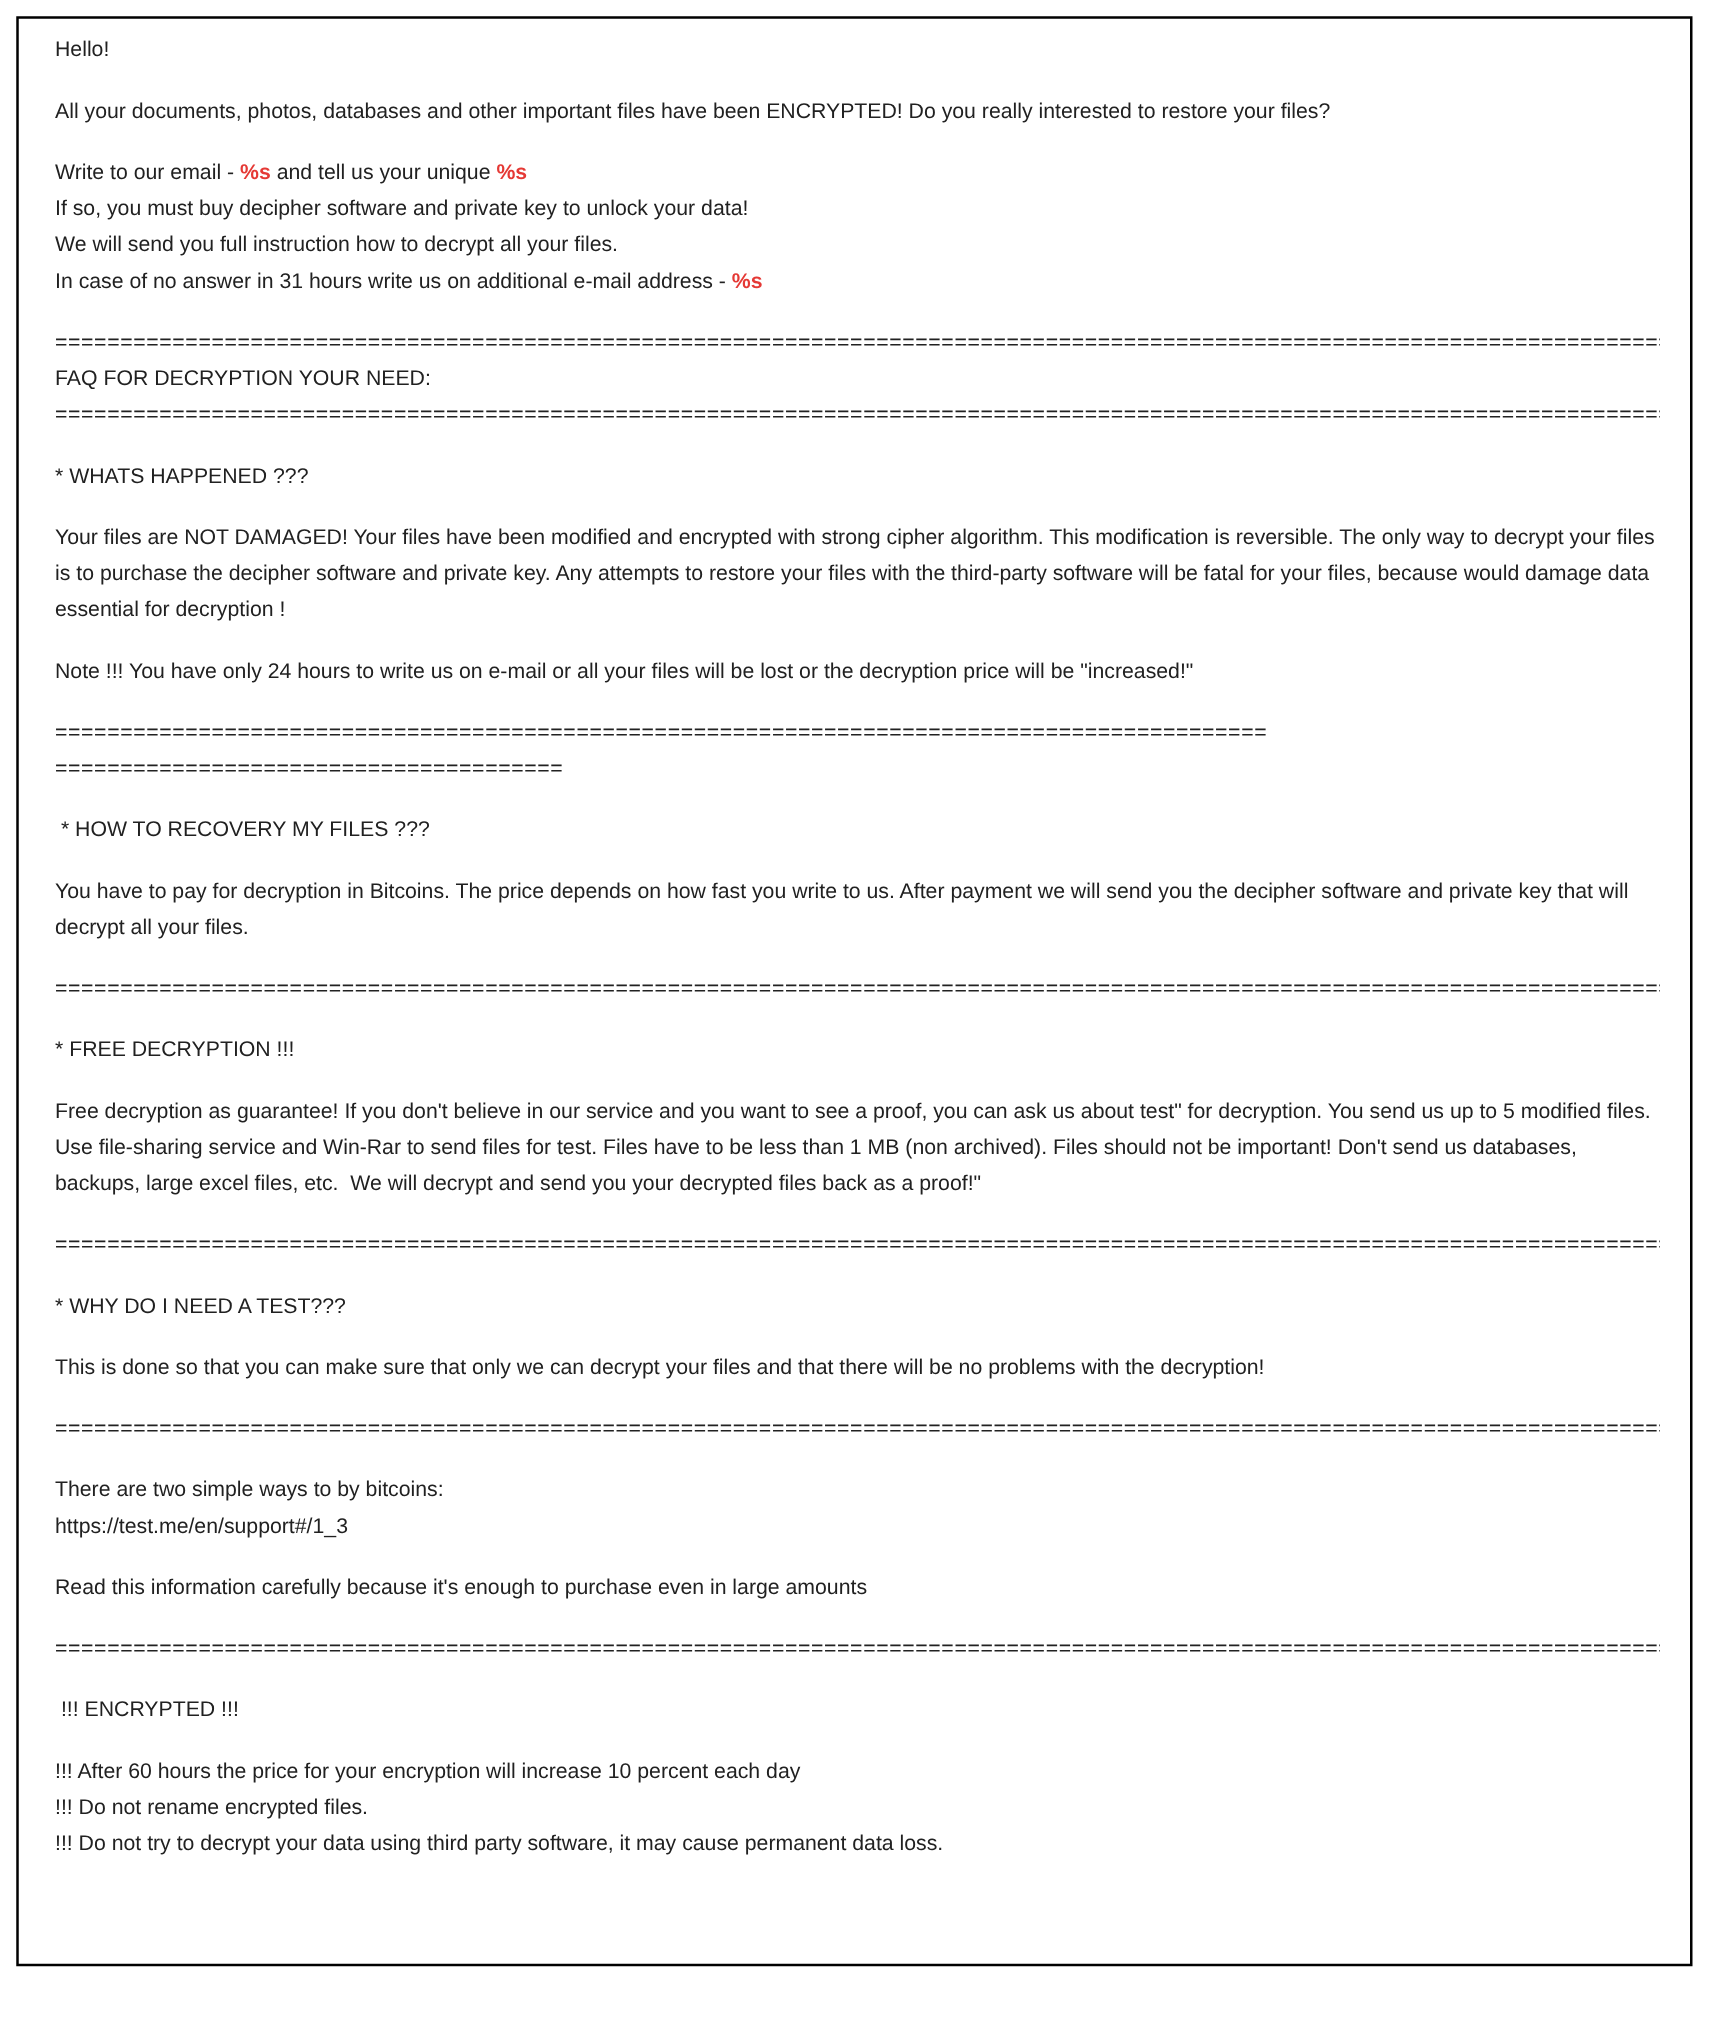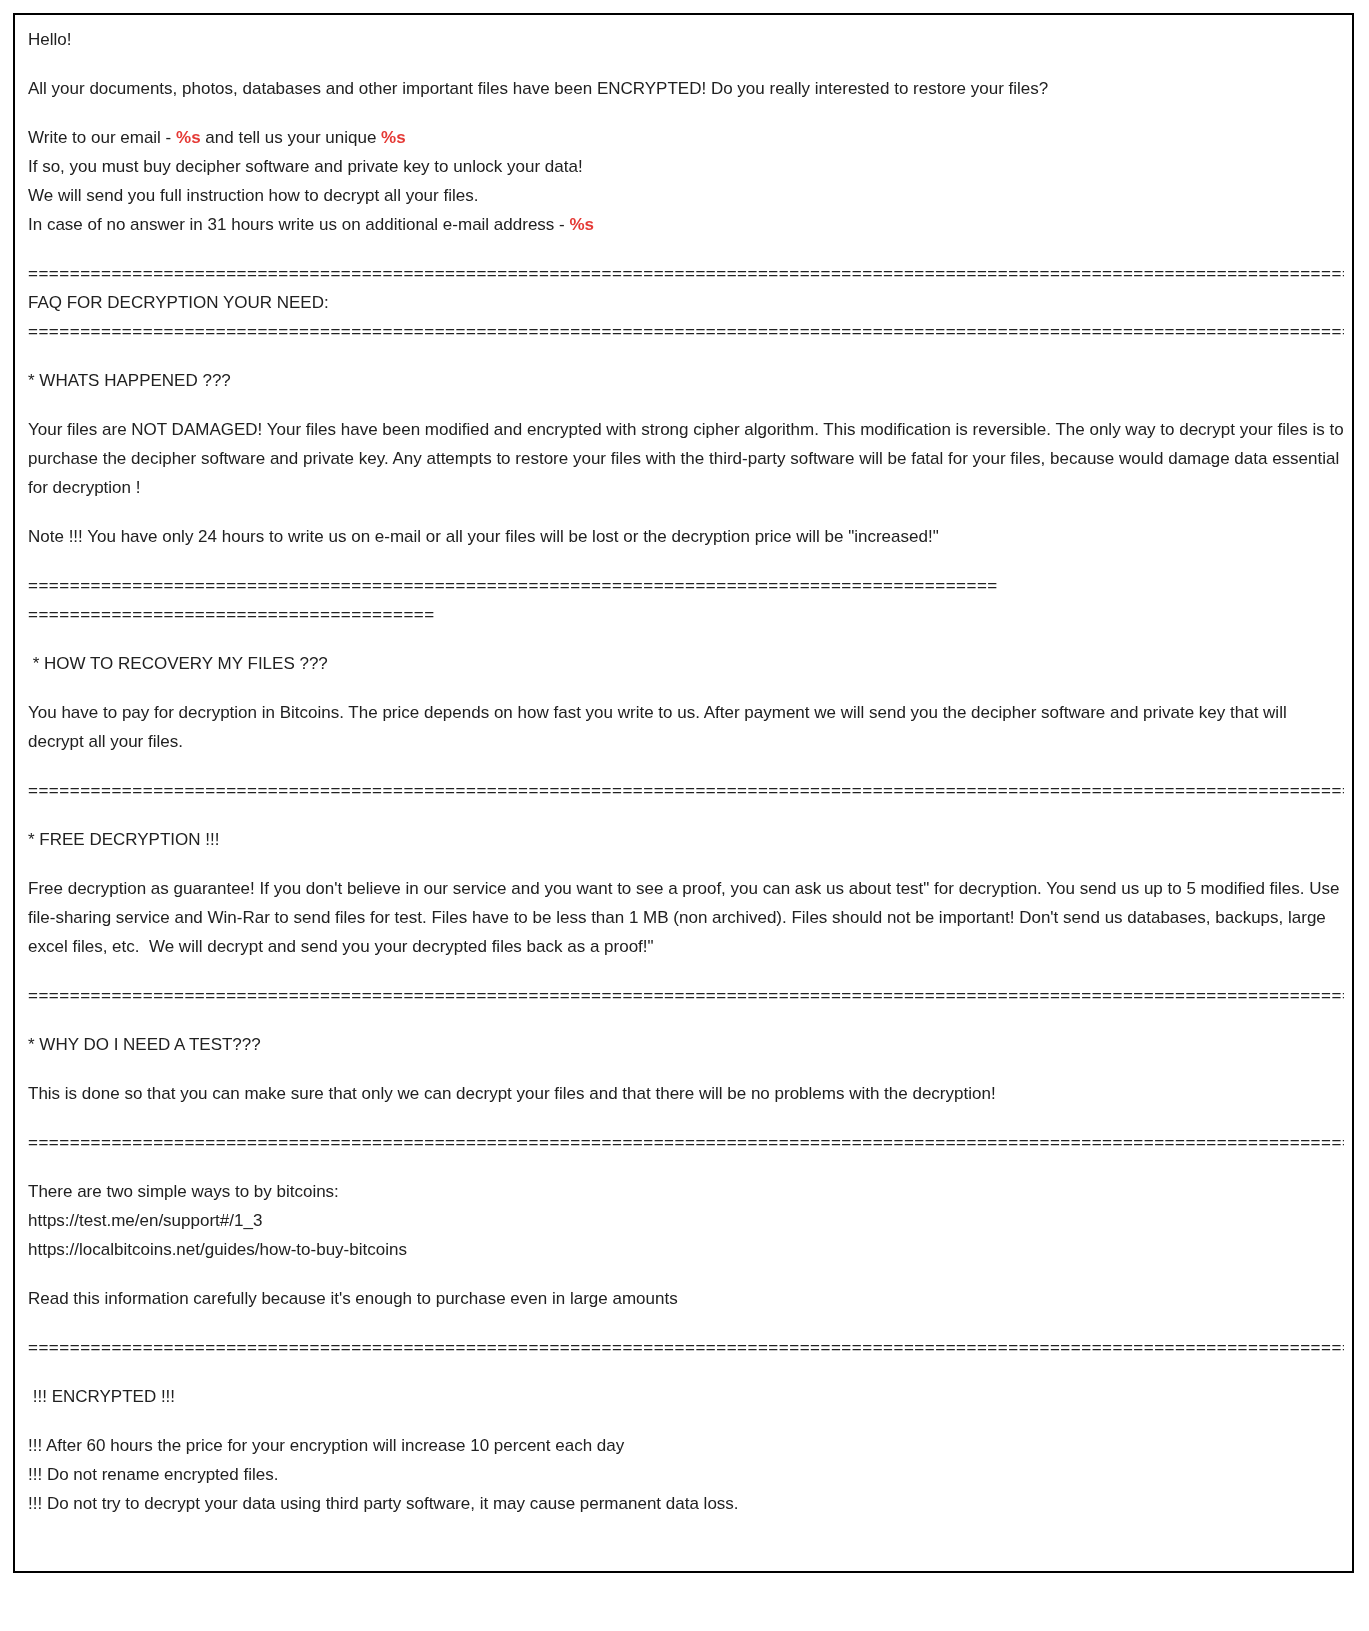--- a/index.html
+++ b/index.html
@@ -15,21 +15,21 @@
   }
   .note {
     margin: 13px 15px 14px 13px;
     border: 2px solid #000000;
     padding: 10px 8px 14px 13px;
     min-height: 1560px;
     box-sizing: border-box;
     background: #ffffff;
   }
   .para {
-    margin: 20px 0;
+    margin: 20px 16px;
   }
   .para:first-child { margin-top: 0; }
   .para:last-child  { margin-bottom: 0; }
   .line {
     line-height: 29px;
     white-space: pre-wrap;
     word-wrap: break-word;
   }
   .line.sep {
     white-space: nowrap;
@@ -98,21 +98,20 @@
     </div>
     <div class="para">
       <div class="line">This is done so that you can make sure that only we can decrypt your files and that there will be no problems with the decryption!</div>
     </div>
     <div class="para">
       <div class="line sep">=====================================================================================================================================</div>
     </div>
     <div class="para">
       <div class="line">There are two simple ways to by bitcoins:</div>
       <div class="line">https://test.me/en/support#/1_3</div>
-      <div class="line">https://localbitcoins.net/guides/how-to-buy-bitcoins</div>
     </div>
     <div class="para">
       <div class="line">Read this information carefully because it's enough to purchase even in large amounts</div>
     </div>
     <div class="para">
       <div class="line sep">=====================================================================================================================================</div>
     </div>
     <div class="para">
       <div class="line"> !!! ENCRYPTED !!!</div>
     </div>

